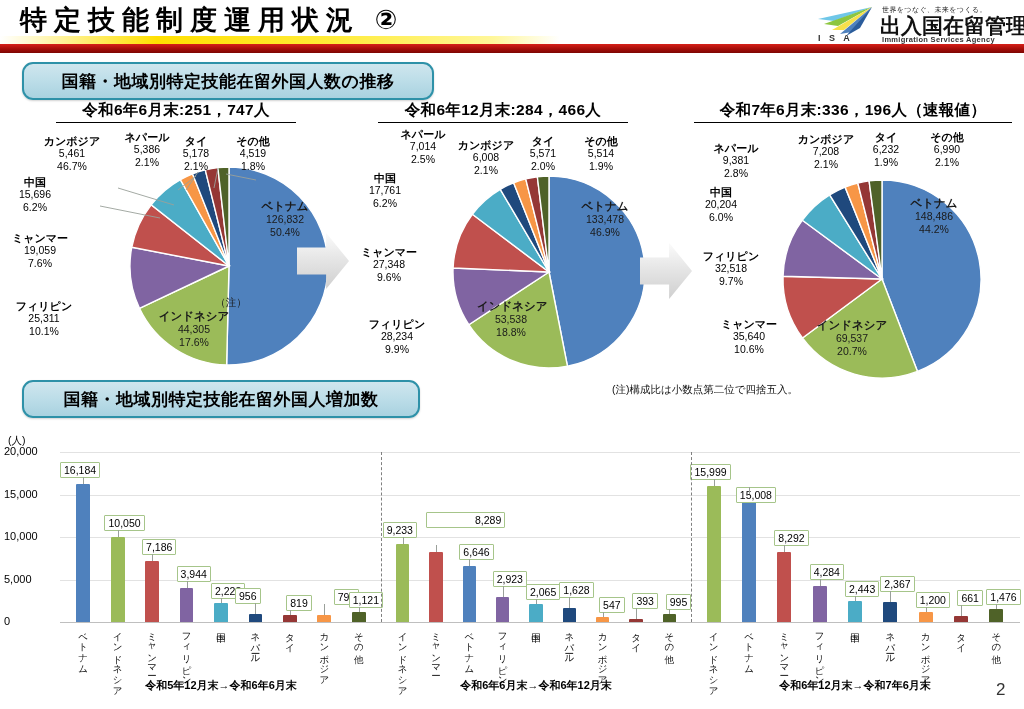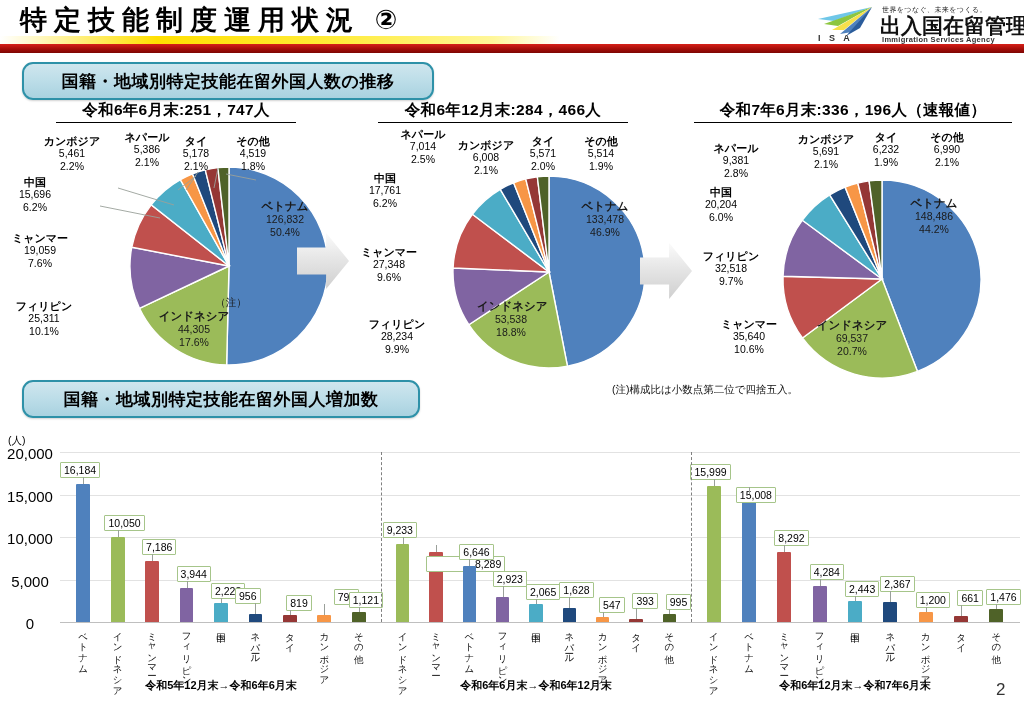--- a/index.html
+++ b/index.html
@@ -65,21 +65,21 @@
     background:linear-gradient(to bottom,#fbfbfb 0%,#e6e6e6 45%,#cfcfcf 100%);
     -webkit-clip-path:polygon(0% 26%,56% 26%,56% 0%,100% 50%,56% 100%,56% 74%,0% 74%);
     clip-path:polygon(0% 26%,56% 26%,56% 0%,100% 50%,56% 100%,56% 74%,0% 74%);
     filter:drop-shadow(1px 2px 1px rgba(0,0,0,0.35));
   }
   #arrow-1{left:297px;top:233px;}
   #arrow-2{left:640px;top:243px;}
 
   #pie-note{left:612px;top:383px;font-size:10.5px;color:#111;white-space:nowrap;}
   #y-unit{left:8px;top:434px;font-size:10.5px;}
-  .ytick{position:absolute;font-size:15px;text-align:center;width:52px;}
+  .ytick{position:absolute;font-size:11px;text-align:left;width:52px;}
   .gridline{position:absolute;left:60px;width:960px;height:1px;background:#e2e2e2;}
   .axis-zero{position:absolute;left:60px;width:960px;height:1px;background:#bfbfbf;}
   .divider{position:absolute;width:0;border-left:1.6px dashed #808080;top:452px;height:170px;}
   .bar{position:absolute;bottom:0;border-radius:1px 1px 0 0;}
   .vlabel{
     position:absolute;border:1px solid #a6c58a;background:#ffffff;
     font-size:10.5px;padding:1px 3px;white-space:nowrap;border-radius:1px;
     color:#000;
   }
   .leader{position:absolute;background:#9aa09a;width:1px;}
@@ -131,21 +131,21 @@
       <path d="M 105 105 L 93.8577744769463 6.629014387404808 A 99 99 0 0 1 105.00000000000007 6 Z" fill="#4f6228" stroke="#ffffff" stroke-width="1.4"></path>
     </svg>
     <div class="pie-lbl" style="left: 4px; top: 176px; width: 62px;">
       <b>中国</b>
       <span class="n">15,696</span>
       <span class="n">6.2%</span>
     </div>
     <div class="pie-lbl" style="left: 36px; top: 135px; width: 72px;">
       <b>カンボジア</b>
       <span class="n">5,461</span>
-      <span class="n">2.2%</span>
+      <span class="n">46.7%</span>
     </div>
     <div class="pie-lbl" style="left: 118px; top: 131px; width: 58px;">
       <b>ネパール</b>
       <span class="n">5,386</span>
       <span class="n">2.1%</span>
     </div>
     <div class="pie-lbl" style="left: 176px; top: 135px; width: 40px;">
       <b>タイ</b>
       <span class="n">5,178</span>
       <span class="n">2.1%</span>
@@ -231,21 +231,21 @@
       <span class="n">20,204</span>
       <span class="n">6.0%</span>
     </div>
     <div class="pie-lbl" style="left: 700px; top: 142px; width: 72px;">
       <b>ネパール</b>
       <span class="n">9,381</span>
       <span class="n">2.8%</span>
     </div>
     <div class="pie-lbl" style="left: 790px; top: 133px; width: 72px;">
       <b>カンボジア</b>
-      <span class="n">5,691</span>
+      <span class="n">7,208</span>
       <span class="n">2.1%</span>
     </div>
     <div class="pie-lbl" style="left: 866px; top: 131px; width: 40px;">
       <b>タイ</b>
       <span class="n">6,232</span>
       <span class="n">1.9%</span>
     </div>
     <div class="pie-lbl" style="left: 918px; top: 131px; width: 58px;">
       <b>その他</b>
       <span class="n">6,990</span>
@@ -338,21 +338,21 @@
     <div class="bar" style="left: 351.889px; top: 612.471px; width: 13.7778px; height: 9.5285px; background: rgb(79, 98, 40);"></div>
     <div class="vlabel" style="left: 348.778px; top: 592.471px;">1,121</div>
     <div class="leader" style="left: 358.778px; top: 607.471px; height: 5px;"></div>
     <div class="cat" style="left: 353.778px; top: 626px;">その他</div>
     <div class="grp-cap" style="left: 66px; width: 310px; top: 678px;">令和5年12月末→令和6年6月末</div>
     <div class="bar" style="left: 396px; top: 543.519px; width: 13.3333px; height: 78.4805px; background: rgb(155, 187, 89);"></div>
     <div class="vlabel" style="left: 382.667px; top: 521.519px;">9,233</div>
     <div class="leader" style="left: 402.667px; top: 536.519px; height: 7px;"></div>
     <div class="cat" style="left: 397.667px; top: 626px;">インドネシア</div>
     <div class="bar" style="left: 429.333px; top: 551.543px; width: 13.3333px; height: 70.4565px; background: rgb(192, 80, 77);"></div>
-    <div class="vlabel" style="left: 426px; top: 556px; padding-left: 48px;">8,289</div>
+    <div class="vlabel" style="left: 426px; top: 512px; padding-left: 48px;">8,289</div>
     <div class="leader" style="left: 436px; top: 544.543px; height: 7px;"></div>
     <div class="cat" style="left: 431px; top: 626px;">ミャンマー</div>
     <div class="bar" style="left: 462.667px; top: 565.509px; width: 13.3333px; height: 56.491px; background: rgb(79, 129, 189);"></div>
     <div class="vlabel" style="left: 459.333px; top: 543.509px;">6,646</div>
     <div class="leader" style="left: 469.333px; top: 558.509px; height: 7px;"></div>
     <div class="cat" style="left: 464.333px; top: 626px;">ベトナム</div>
     <div class="bar" style="left: 496px; top: 597.154px; width: 13.3333px; height: 24.8455px; background: rgb(128, 100, 162);"></div>
     <div class="vlabel" style="left: 492.667px; top: 571.154px;">2,923</div>
     <div class="leader" style="left: 502.667px; top: 586.154px; height: 11px;"></div>
     <div class="cat" style="left: 497.667px; top: 626px;">フィリピン</div>

